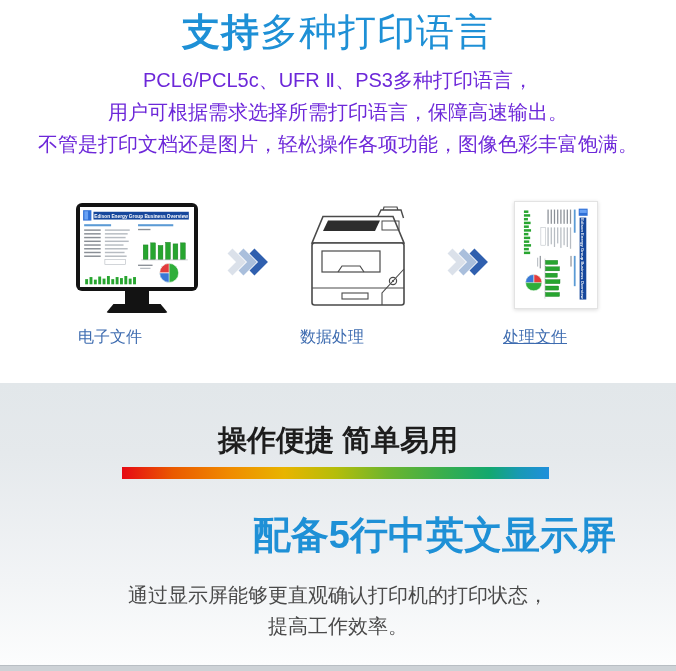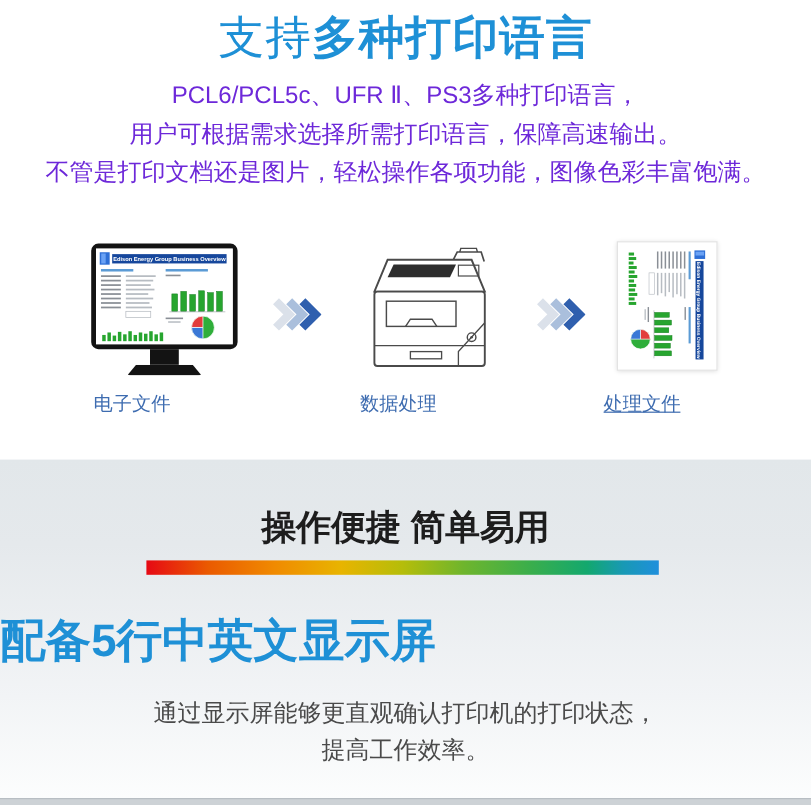--- a/index.html
+++ b/index.html
@@ -3,22 +3,22 @@
 <meta charset="utf-8">
 <style>
   * { margin:0; padding:0; box-sizing:border-box; }
   html,body { background:#fff; }
   body { font-family:"Liberation Sans","DejaVu Sans",sans-serif; }
   .page { position:relative; width:676px; height:671px; background:#ffffff; overflow:hidden; }
 
   
   .title { position:absolute; top:8px; left:0; width:676px; text-align:center;
            font-size:38px; line-height:48px; color:#1e90d6; letter-spacing:1px; }
-  .title .t-normal { font-weight:400; }
-  .title .t-bold   { font-weight:700; }
+  .title .t-normal { font-weight:700; }
+  .title .t-bold   { font-weight:400; }
 
   .para1 { position:absolute; top:64px; left:0; width:676px; text-align:center;
            font-size:20px; line-height:32px; color:#6d28d9; }
 
   .flow { position:absolute; top:0; left:0; width:676px; height:360px; }
 
   
   .monitor { position:absolute; left:76px; top:203px; width:122px; }
   .monitor-screen { width:122px; height:88px; background:#131313; border-radius:6px; padding:4px; }
   .monitor-screen .screen-inner { width:114px; height:80px; background:#fff; overflow:hidden; }
@@ -50,21 +50,21 @@
   
   .section2 { position:absolute; top:383px; left:0; width:676px; height:282px;
               background:linear-gradient(180deg,#e2e7ea 0%,#e5e9ec 25%,#f2f4f6 70%,#fcfdfd 100%); }
 
   .heading { position:absolute; top:27px; left:0; width:676px; text-align:center;
              font-size:29px; line-height:60px; font-weight:700; color:#1d1d1d; z-index:2; }
   .rainbow-bar { position:absolute; top:84px; left:122px; width:427px; height:12px; z-index:1;
                  background:linear-gradient(90deg,#e60914 0%,#ea5a00 12%,#f08a00 25%,#e8b400 38%,
                  #b5bd0a 50%,#6eb52d 62%,#3aae4c 75%,#13a86e 86%,#1899b4 93%,#1f8fdc 100%); }
 
-  .subheading { position:absolute; top:129px; left:0; width:616px; text-align:left;
+  .subheading { position:absolute; top:129px; left:0; width:616px; text-align:right;
                 font-size:38px; line-height:46px; font-weight:700; color:#1e90d6; }
 
   .para2 { position:absolute; top:197px; left:0; width:676px; text-align:center;
            font-size:20px; line-height:31px; color:#4a4a4a; }
 
   .bottom-strip { position:absolute; top:665px; left:0; width:676px; height:6px;
                   background:#cdd2d6; border-top:1px solid #b8bec3; }
 </style>
 </head>
 <body>

